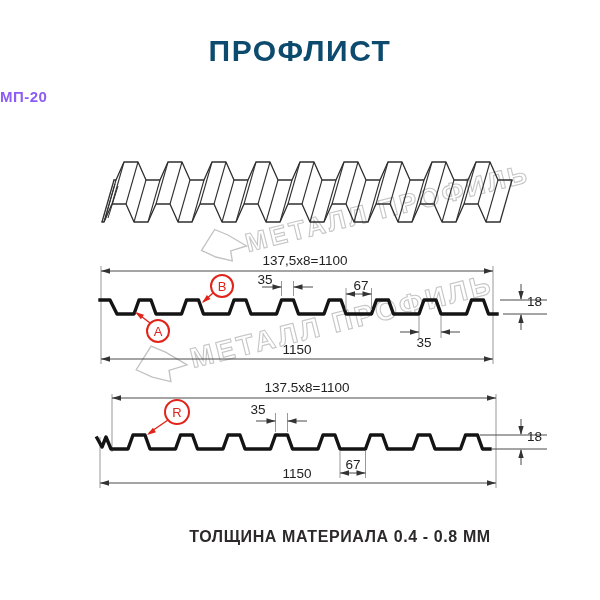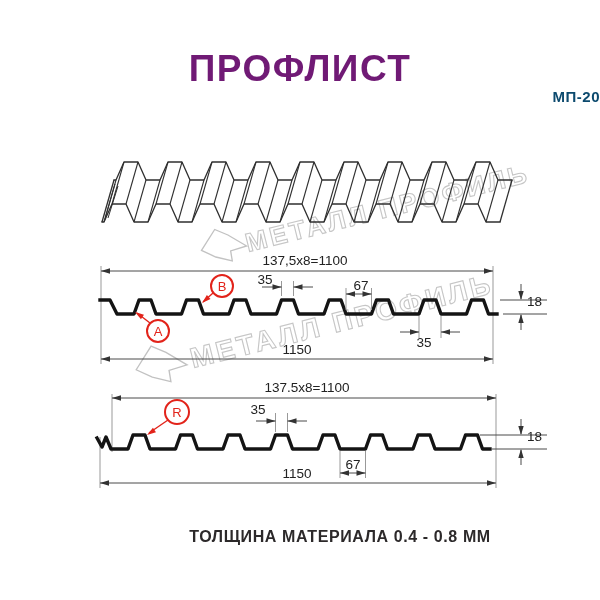--- a/index.html
+++ b/index.html
@@ -1,21 +1,21 @@
 <!DOCTYPE html>
 <html><head>
 <meta charset="utf-8">
 <style>
   html,body{margin:0;padding:0;background:#fff;}
   .canvas{position:relative;width:600px;height:600px;background:#ffffff;overflow:hidden;
           font-family:"Liberation Sans",sans-serif;}
-  .title{position:absolute;top:48px;left:0;width:100%;text-align:center;
-         font-size:37px;font-weight:700;letter-spacing:1.5px;color:#701a75;}
-  .subtitle{position:absolute;top:88px;left:0;width:100%;text-align:right;
-         font-size:15px;font-weight:700;letter-spacing:.5px;color:#0c4a6e;}
+  .title{position:absolute;top:34px;left:0;width:100%;text-align:center;
+         font-size:30px;font-weight:700;letter-spacing:1.5px;color:#0c4a6e;}
+  .subtitle{position:absolute;top:88px;left:0;width:100%;text-align:left;
+         font-size:15px;font-weight:700;letter-spacing:.5px;color:#8b5cf6;}
   .footer{position:absolute;top:528px;left:0;width:100%;text-align:center;
          font-size:16px;font-weight:700;letter-spacing:.6px;color:#2c292a;padding-left:40px;}
   svg.layer{position:absolute;left:0;top:0;width:600px;height:600px;}
   .dim{font-family:"Liberation Sans",sans-serif;font-size:13.5px;fill:#222;}
   .marker{font-family:"Liberation Sans",sans-serif;font-size:13px;font-weight:400;}
   .wm-text{font-family:"Liberation Sans",sans-serif;font-weight:700;letter-spacing:3px;
            fill:none;stroke:#c6c6c6;stroke-width:1.1px;}
 </style>
 </head>
 <body>

